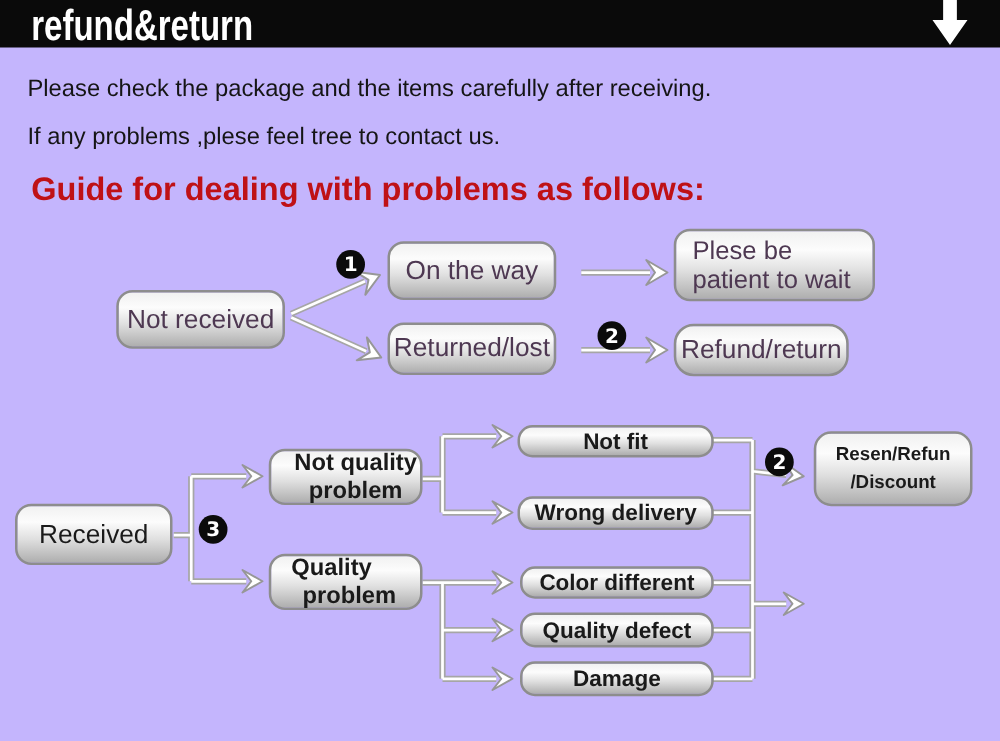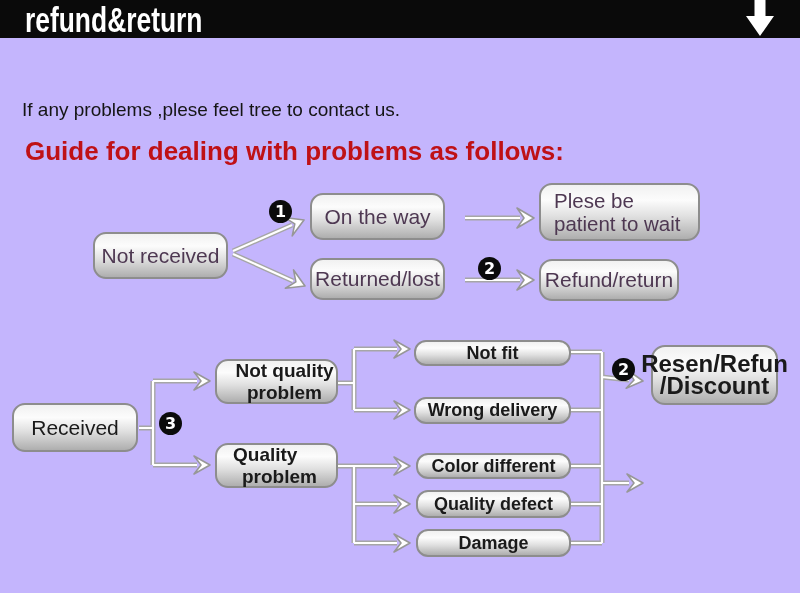--- a/index.html
+++ b/index.html
@@ -24,21 +24,21 @@
     background:linear-gradient(180deg,#f1f1f1 0%,#fcfcfc 28%,#e0e0e0 58%,#aeaeae 100%);
     border:2px solid #8d8d8d;border-radius:13px;
     display:flex;flex-direction:column;align-items:center;justify-content:center;
     color:#1a1a1a;line-height:1.12;
   }
   .fbox.purple{color:#4e3852;font-size:21px;font-weight:400;align-items:center;}
   .fbox.dark1{font-size:21px;font-weight:400;}
   .fbox.bold2{font-weight:700;font-size:19px;align-items:flex-start;padding-left:16px;}
   .fbox.smallb{font-weight:700;font-size:18px;border-radius:12px;}
   .fbox.leftal{align-items:flex-start;padding-left:13px;font-size:20.5px;line-height:23px;}
-  .fbox.resen{font-weight:700;font-size:24px;line-height:22px;border-radius:14px;}
+  .fbox.resen{font-weight:700;font-size:15px;line-height:22px;border-radius:14px;}
   .fbox.bigbox{
     border-radius:20px;align-items:flex-start;justify-content:flex-start;
     padding:9px 4px 0 9px;font-size:19.5px;font-weight:400;line-height:24.5px;color:#151515;
   }
   .fbox span{display:block;}
   .indent8{margin-left:9px;}
   
   .badge{
     position:absolute;width:23px;height:23px;border-radius:50%;background:#0b0b0b;color:#fff;
     z-index:3;display:flex;align-items:center;justify-content:center;
@@ -55,20 +55,21 @@
 
 <div id="stage">
 
   <div class="topbar">
     <div class="title">refund&amp;return</div>
     <svg class="dl-arrow" width="30" height="37" viewBox="0 0 30 37">
       <path d="M9.5 0 L20.5 0 L20.5 16 L29 16 L15 36 L1 16 L9.5 16 Z" fill="#ffffff"></path>
     </svg>
   </div>
 
+  <div class="p-line" style="top:61px;">Please check the package and the items carefully after receiving.</div>
   <div class="p-line" style="top:99px;">If any problems ,plese feel tree to contact us.</div>
   <div class="red-h" style="top:136px;color:#bf1116;">Guide for dealing with problems as follows:</div>
 
   <svg class="conn-layer" width="800" height="593" viewBox="0 0 800 593">
 
     <g>
       <path class="sh-o" d="M233 251 L292 225 M233 254 L293 281"></path>
       <path class="sh-i" d="M233 251 L292 225 M233 254 L293 281"></path>
       <path class="head" transform="translate(304,220) rotate(-23)" d="M0 0 L-17 -10 L-10 0 L-17 10 Z"></path>
       <path class="head" transform="translate(305,286) rotate(24)" d="M0 0 L-17 -10 L-10 0 L-17 10 Z"></path>
@@ -126,21 +127,21 @@
   <div class="fbox purple" style="left:310px;top:193px;width:135px;height:47px;">
     <span>On the way</span>
   </div>
   <div class="fbox purple" style="left:310px;top:258px;width:135px;height:42px;">
     <span>Returned/lost</span>
   </div>
   <div class="fbox purple leftal" style="left:539px;top:183px;width:161px;height:58px;">
     <span>Plese be</span>
     <span>patient to wait</span>
   </div>
-  <div class="fbox purple" style="left:539px;top:259px;width:140px;height:42px;">
+  <div class="fbox purple" style="left:539px;top:259px;width:140px;height:42px;border-radius:16px;">
     <span>Refund/return</span>
   </div>
 
   <div class="fbox dark1" style="left:12px;top:403px;width:126px;height:49px;">
     <span>Received</span>
   </div>
   <div class="fbox bold2" style="left:215px;top:359px;width:123px;height:45px;align-items:center;">
     <span>Not quality</span>
     <span>problem</span>
   </div>

